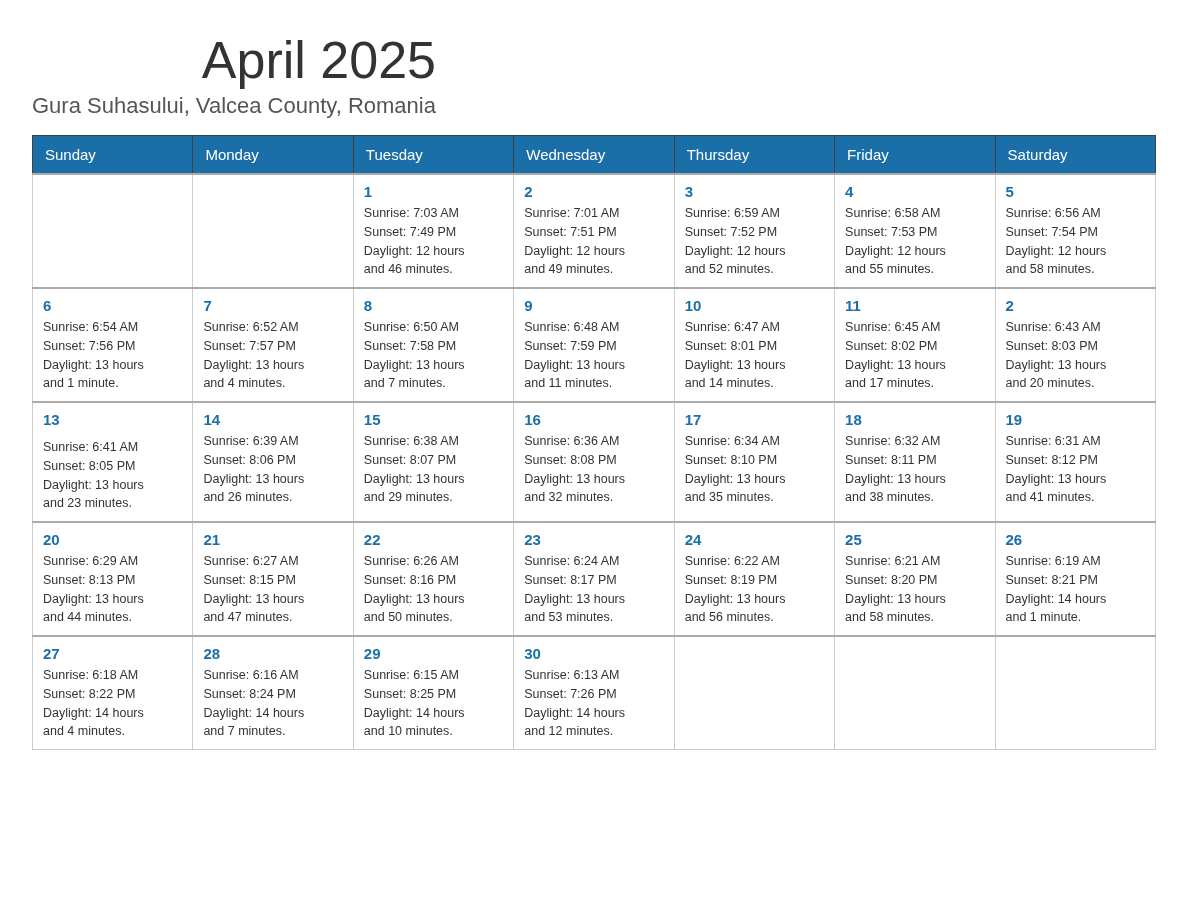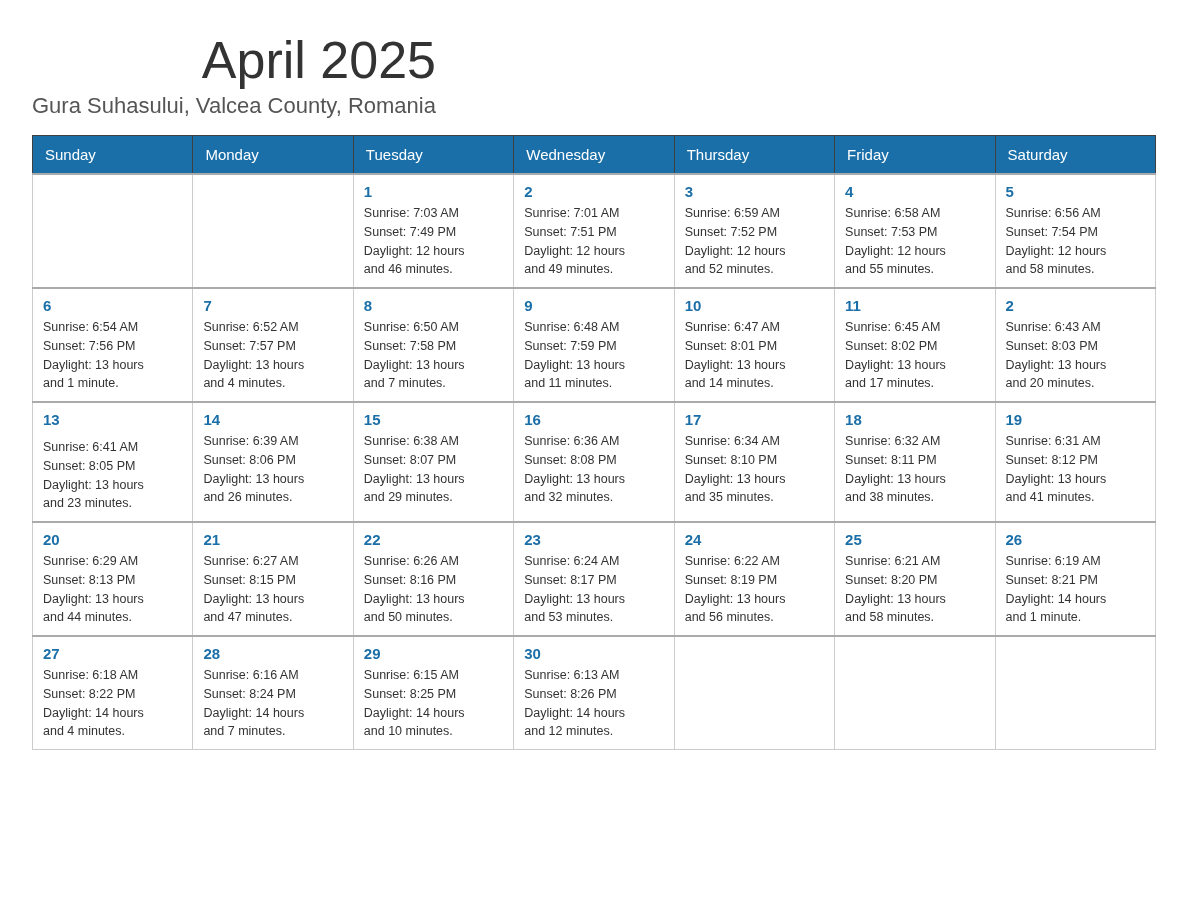--- a/index.html
+++ b/index.html
@@ -342,21 +342,21 @@
         <td>
           <span class="day-num">29</span>
           <div class="day-info" style="white-space: pre-line;">Sunrise: 6:15 AM
 Sunset: 8:25 PM
 Daylight: 14 hours
 and 10 minutes.</div>
         </td>
         <td>
           <span class="day-num">30</span>
           <div class="day-info" style="white-space: pre-line;">Sunrise: 6:13 AM
-Sunset: 8:26 PM
+Sunset: 7:26 PM
 Daylight: 14 hours
 and 12 minutes.</div>
         </td>
         <td class="empty-cell"></td>
         <td class="empty-cell"></td>
         <td class="empty-cell"></td>
       </tr>
     </tbody>
 </table>
 

